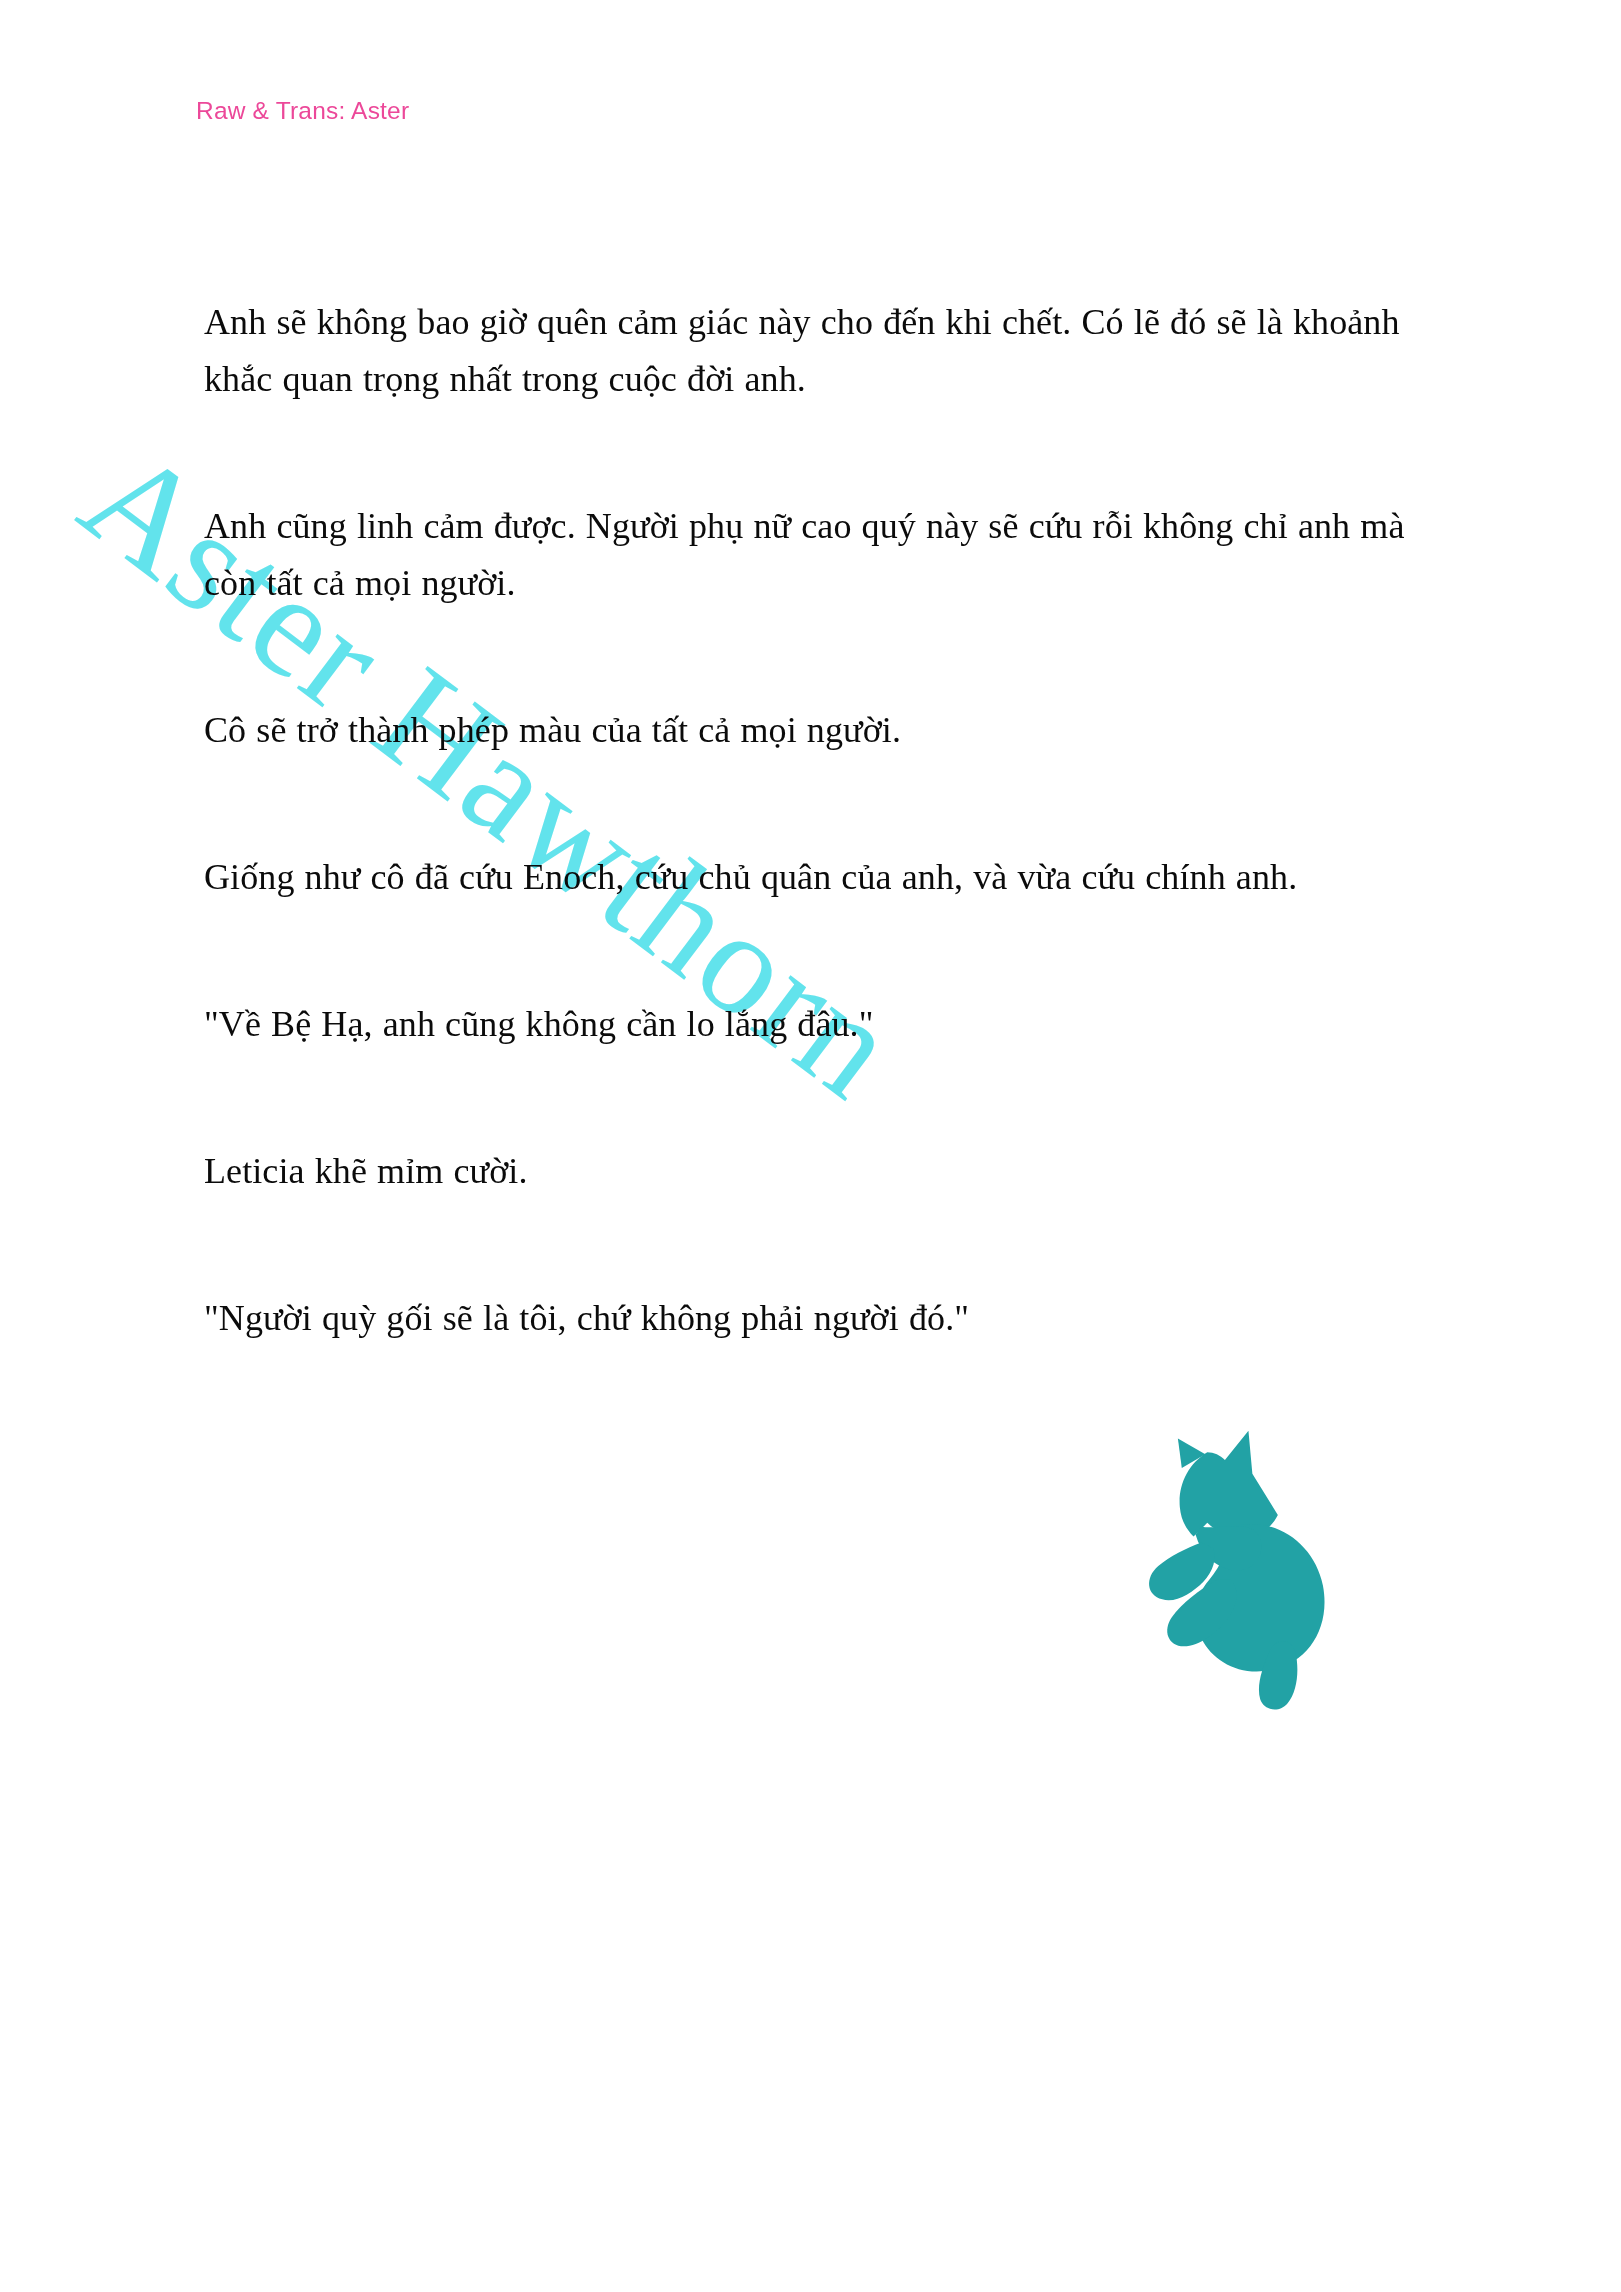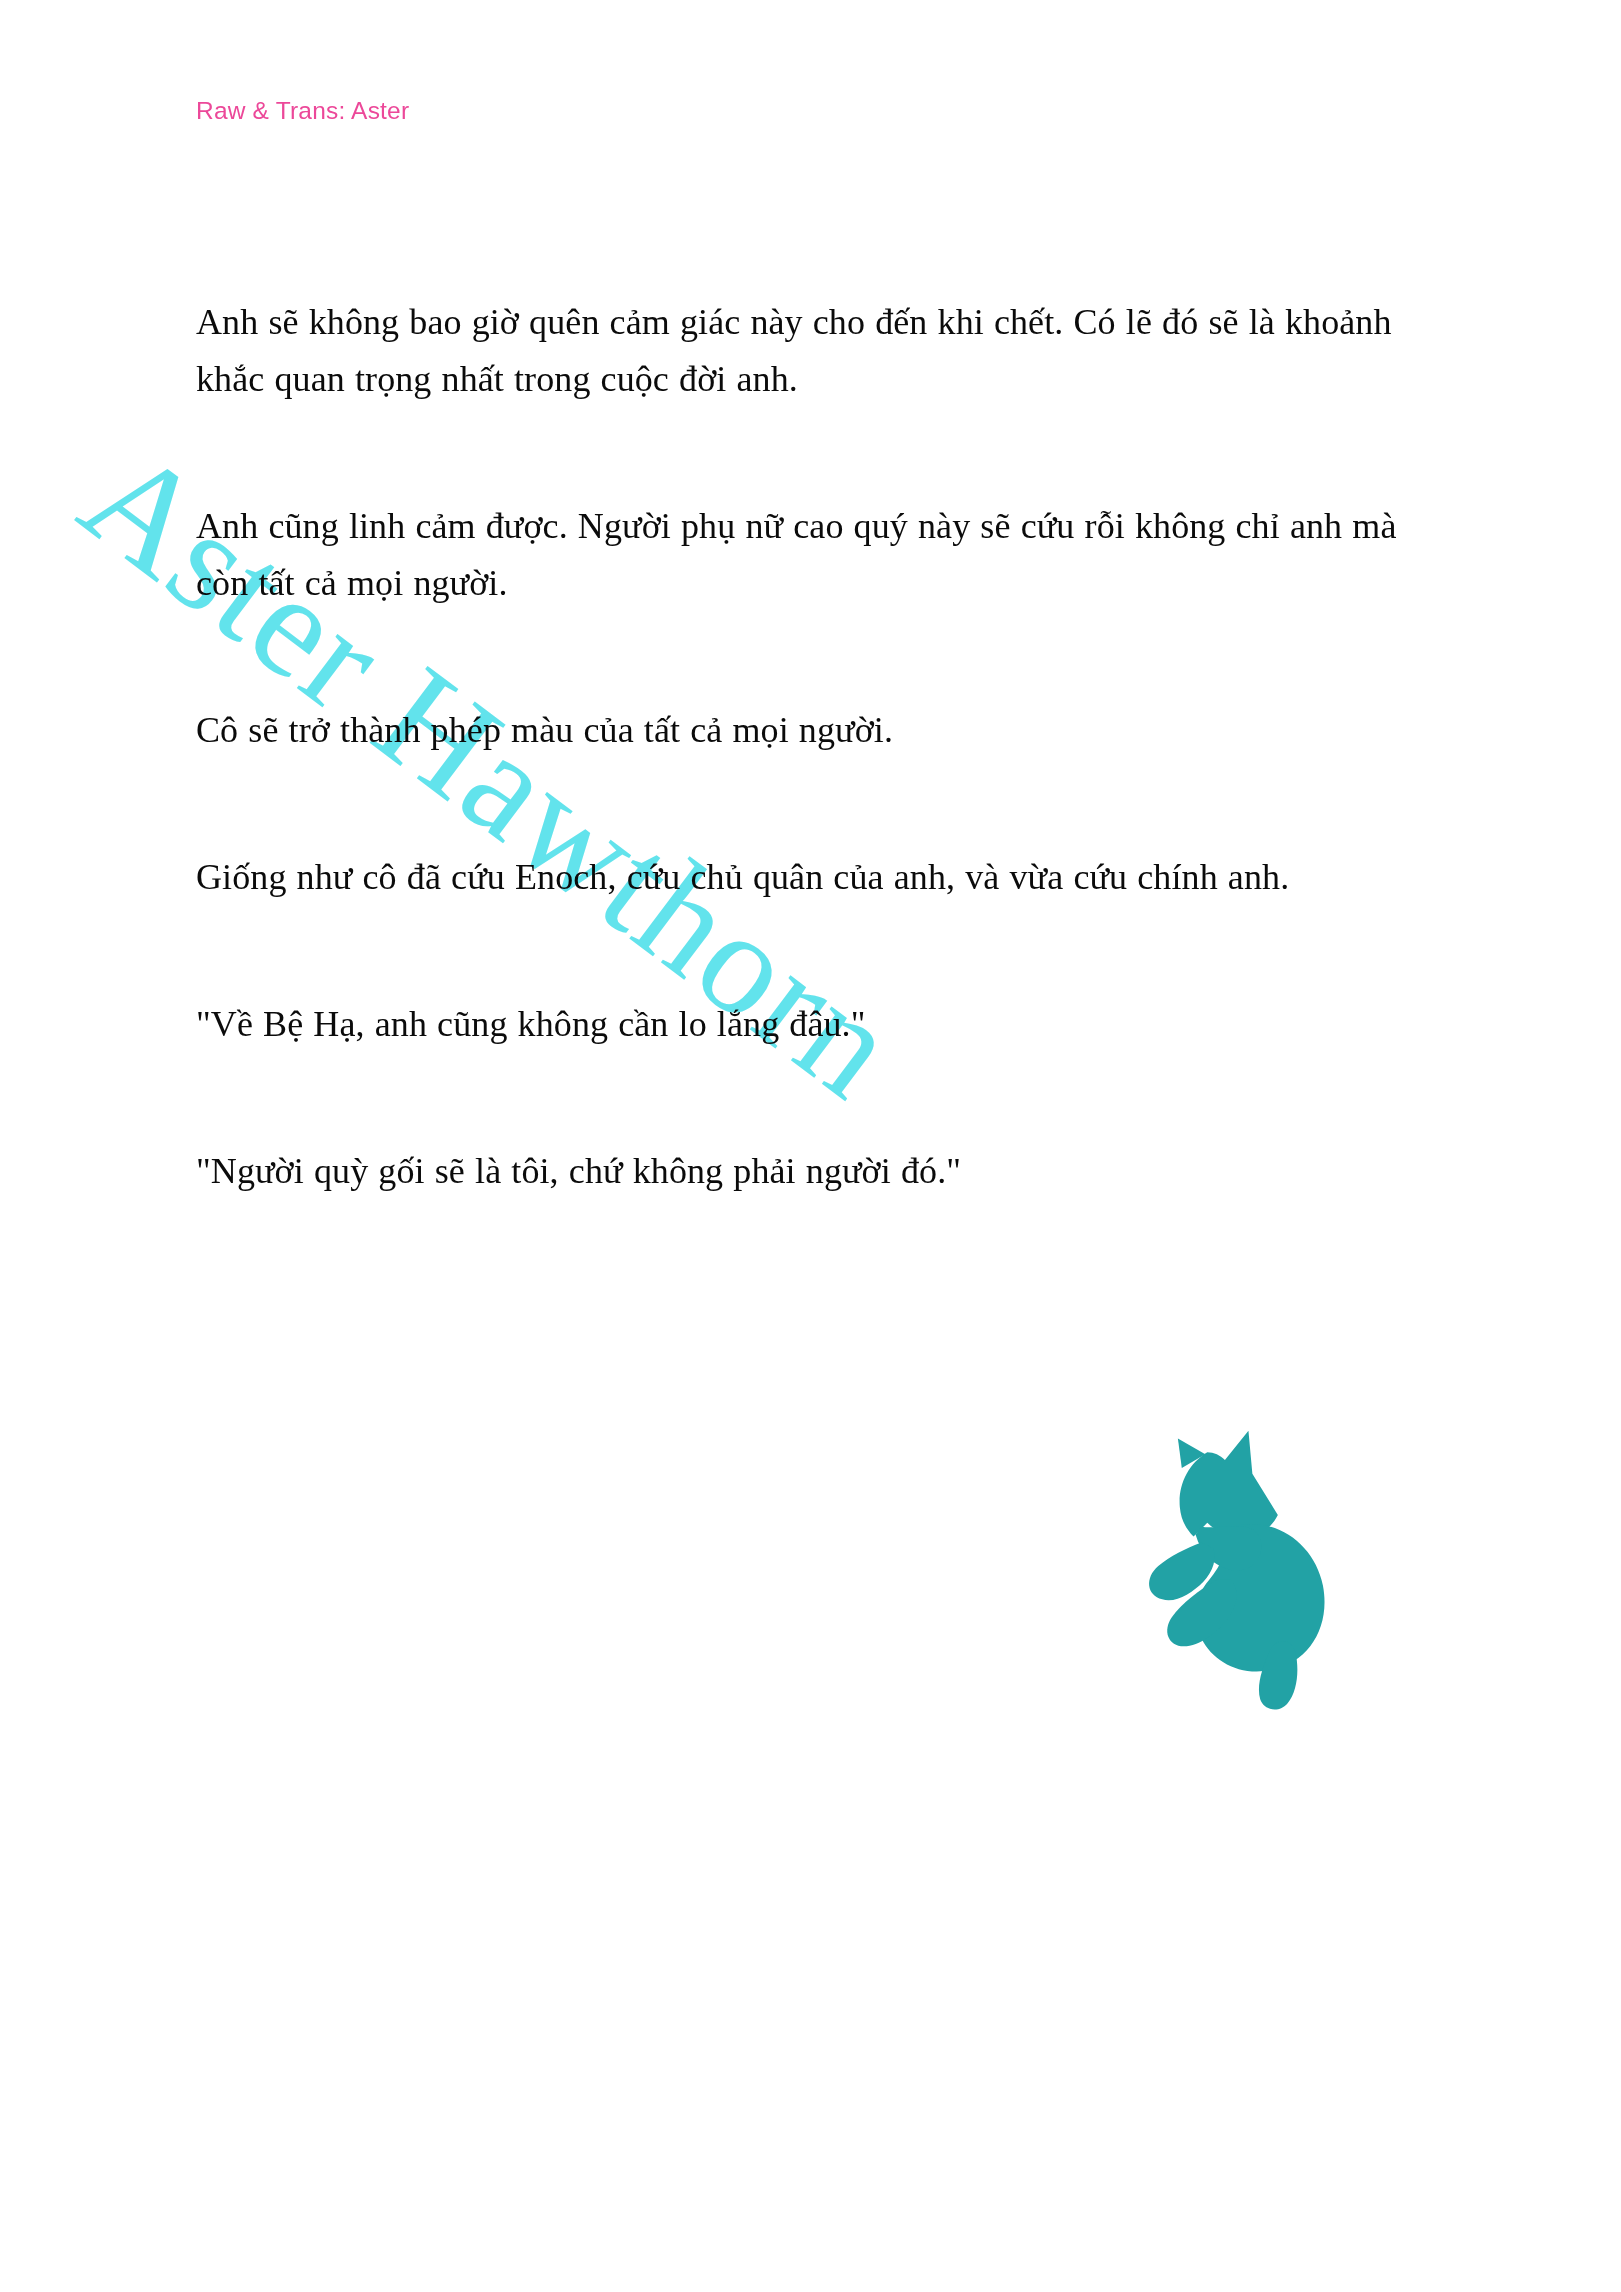--- a/index.html
+++ b/index.html
@@ -41,21 +41,21 @@
     position: absolute;
     top: 294px;
     left: 196px;
     width: 1230px;
   }
 
   .para {
     font-size: 36px;
     line-height: 57px;
     color: #0b0b0b;
-    margin: 0 0 90px 0;
+    margin: 0 0 90px 8px;
     letter-spacing: 0.1px;
     word-spacing: 1px;
   }
   .para:last-child { margin-bottom: 0; }
 
   
   .watermark {
     position: absolute;
     left: 147px;
     top: 421px;
@@ -92,20 +92,21 @@
   <div class="doc-header">Raw &amp; Trans: Aster</div>
 
   <div class="watermark">Aster Hawthorn</div>
 
   <div class="body-col">
     <p class="para">Anh sẽ không bao giờ quên cảm giác này cho đến khi chết. Có lẽ đó sẽ là khoảnh khắc quan trọng nhất trong cuộc đời anh.</p>
     <p class="para">Anh cũng linh cảm được. Người phụ nữ cao quý này sẽ cứu rỗi không chỉ anh mà còn tất cả mọi người.</p>
     <p class="para">Cô sẽ trở thành phép màu của tất cả mọi người.</p>
     <p class="para">Giống như cô đã cứu Enoch, cứu chủ quân của anh, và vừa cứu chính anh.</p>
     <p class="para">"Về Bệ Hạ, anh cũng không cần lo lắng đâu."</p>
+    <p class="para">Leticia khẽ mỉm cười.</p>
     <p class="para">"Người quỳ gối sẽ là tôi, chứ không phải người đó."</p>
   </div>
 
   <div class="cat-mark">
     <svg viewBox="0 0 250 300" xmlns="http://www.w3.org/2000/svg" aria-hidden="true">
       <g id="cat-body" fill="#22a2a5">
 
         <path d="M86 36
                  C66 48 56 70 58 92
                  C59 104 64 114 72 122

